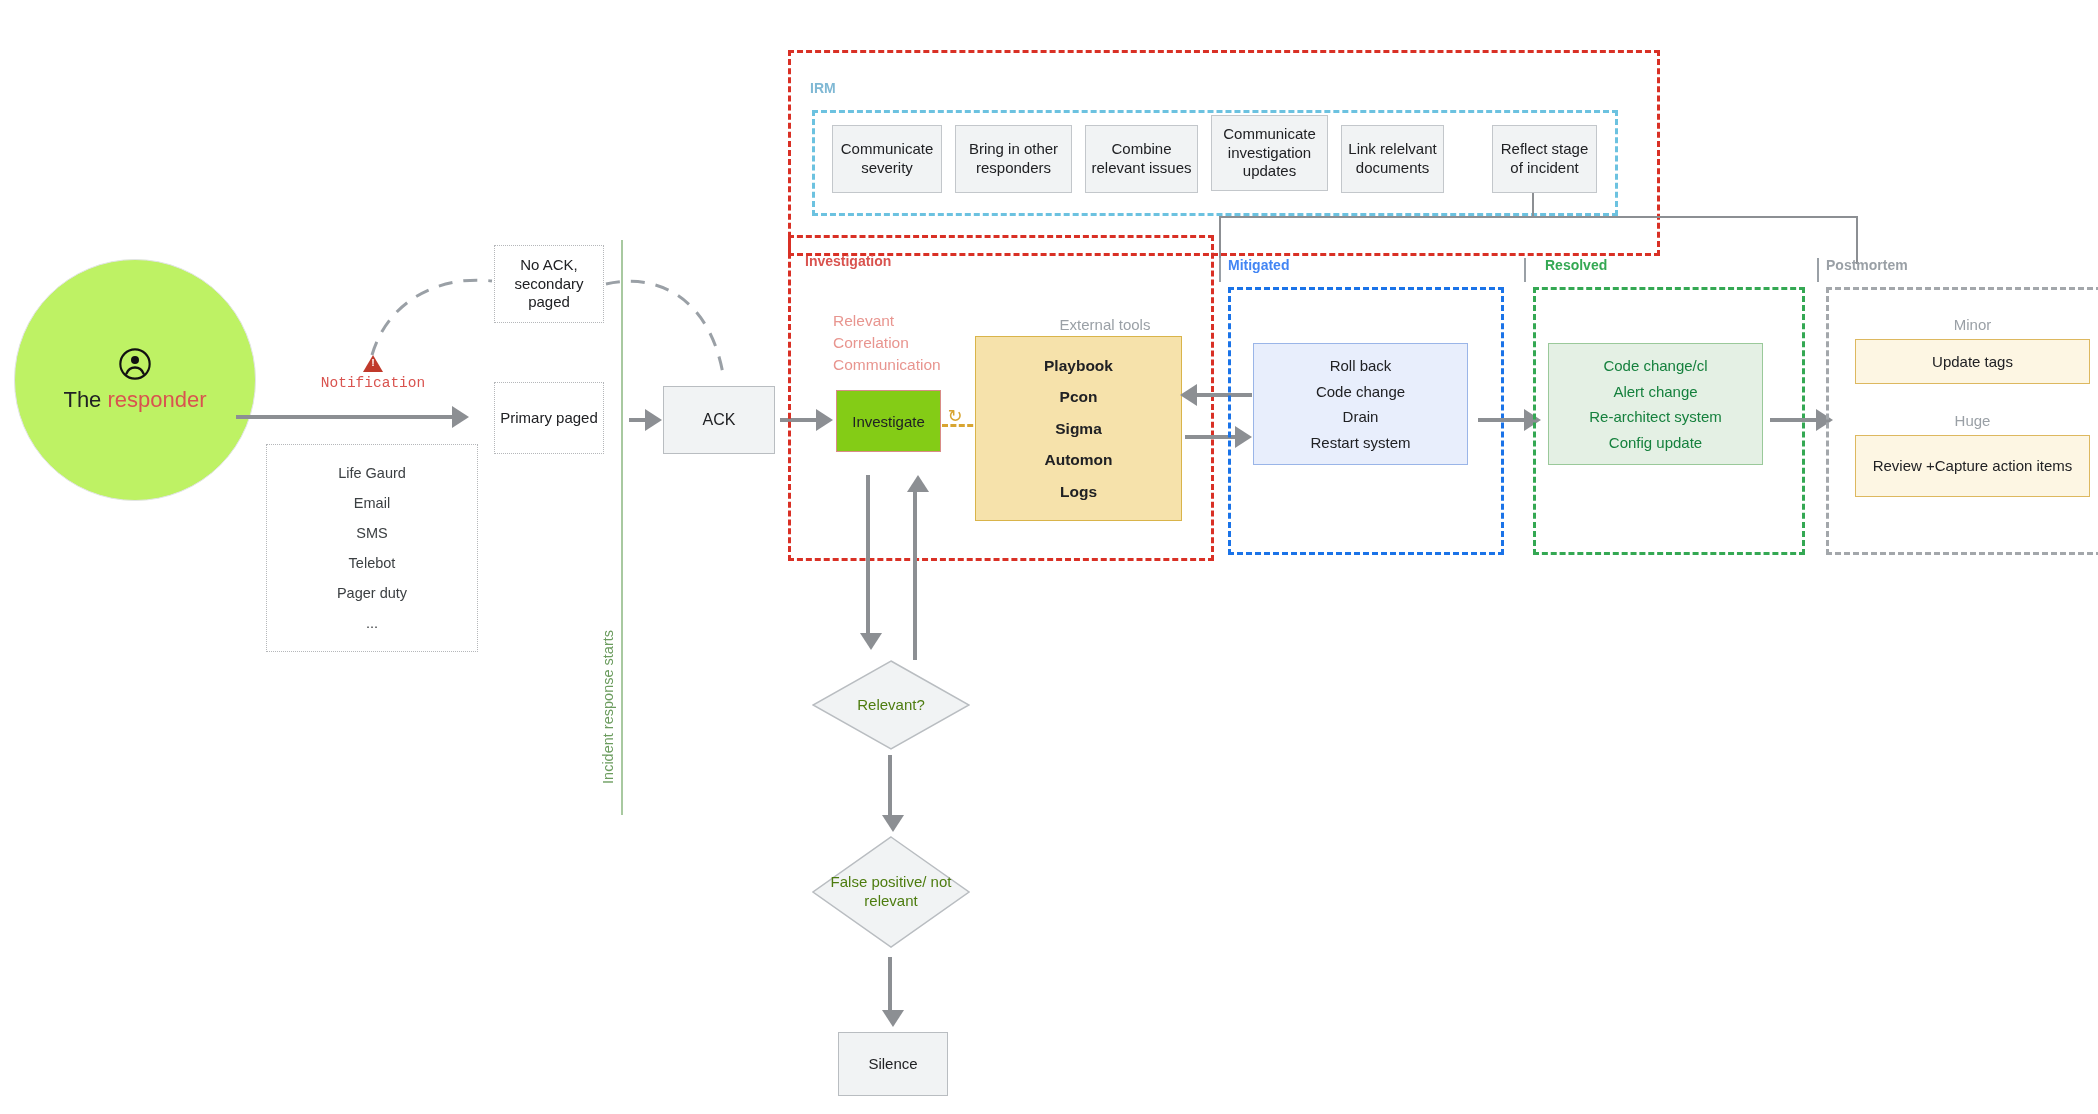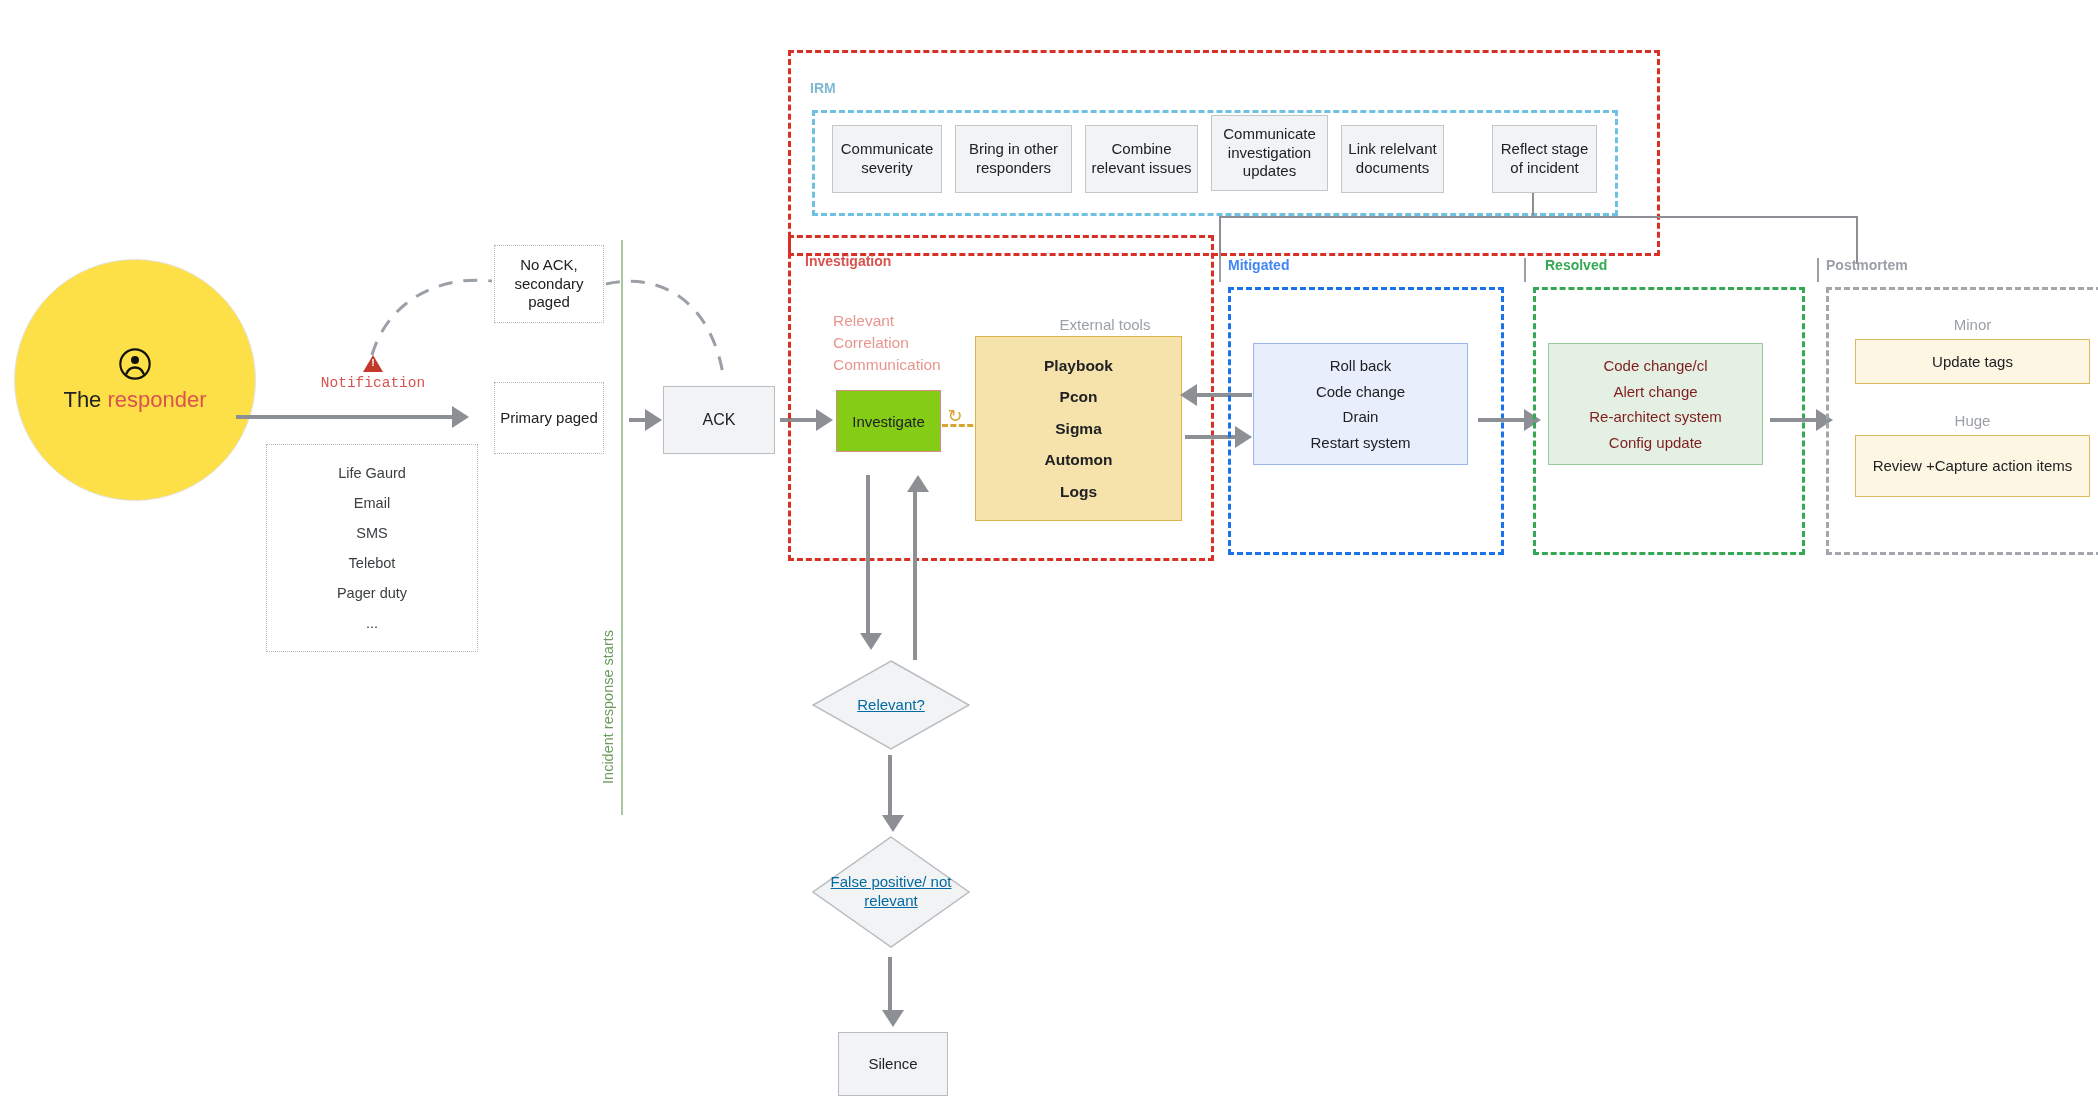--- a/index.html
+++ b/index.html
@@ -13,21 +13,21 @@
     height:1114px;
     background:#ffffff;
     overflow:hidden;
   }
   .abs{position:absolute;}
 
   
   .responder-circle{
     left:14px; top:259px; width:240px; height:240px;
     border-radius:50%;
-    background:#fde047;
+    background:#bef264;
     border:1px solid #e2e4e6;
     display:flex; flex-direction:column;
     align-items:center; justify-content:center;
   }
   .responder-icon{
     width:34px;height:34px;margin-bottom:6px;
     display:flex;align-items:center;justify-content:center;
   }
   .responder-label{
     font-size:22px; color:#202124; white-space:nowrap;
@@ -189,21 +189,21 @@
     box-sizing:border-box;padding:5px 0;
   }
   .mit-box div{font-size:15px;color:#202124;}
 
   .res-box{
     left:1548px; top:343px; width:215px; height:122px;
     background:#e4f0e4;border:1px solid #9ac99a;
     display:flex;flex-direction:column;align-items:center;justify-content:space-evenly;
     box-sizing:border-box;padding:5px 0;
   }
-  .res-box div{font-size:15px;color:#7f1d1d;}
+  .res-box div{font-size:15px;color:#15803d;}
 
   
   .pm-sub{position:absolute;width:235px;text-align:center;font-size:15px;color:#9aa0a6;}
   .pm-minor-label{left:1855px; top:316px;}
   .pm-huge-label{left:1855px; top:412px;}
   .pm-box{
     position:absolute;left:1855px;width:235px;
     background:#fdf6e3;border:1px solid #ddb85f;
     display:flex;align-items:center;justify-content:center;
     text-align:center;font-size:15px;color:#202124;line-height:1.3;
@@ -211,23 +211,22 @@
   }
   .pm-minor{top:339px;height:45px;}
   .pm-huge{top:435px;height:62px;}
 
   
   .diamond-wrap{position:absolute;}
   .diamond-wrap svg{display:block;}
   .diamond-text{
     position:absolute;left:0;top:0;width:100%;height:100%;
     display:flex;align-items:center;justify-content:center;
-    text-align:center;font-size:15px;color:#0369a1;line-height:1.25;
+    text-align:center;font-size:15px;color:#4d7c0f;line-height:1.25;
     pointer-events:none;
-    text-decoration:underline;
   }
   .d-relevant{left:812px; top:660px; width:158px; height:90px;}
   .d-false{left:812px; top:836px; width:158px; height:112px;}
 
   
   .curve-svg{position:absolute;left:0;top:0;pointer-events:none;}
 </style>
 </head>
 <body>
 

